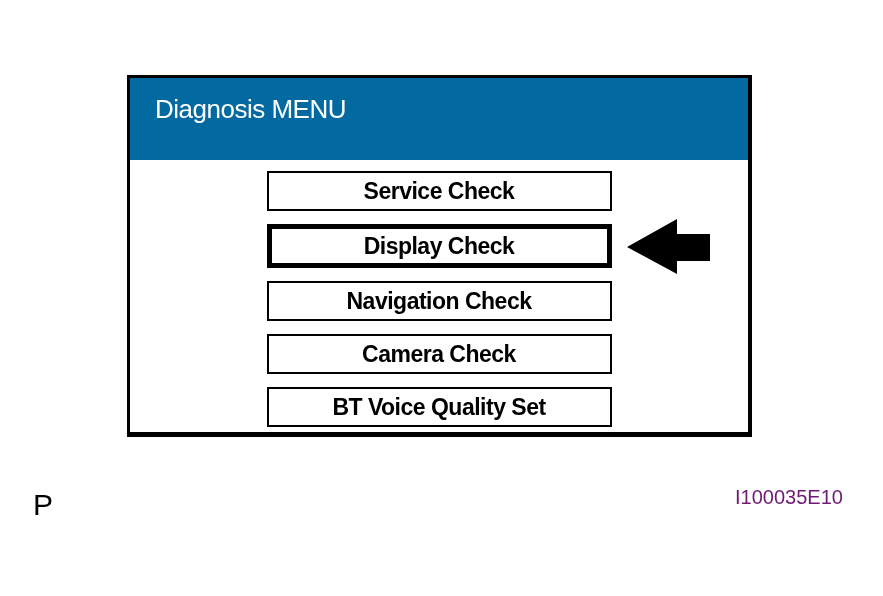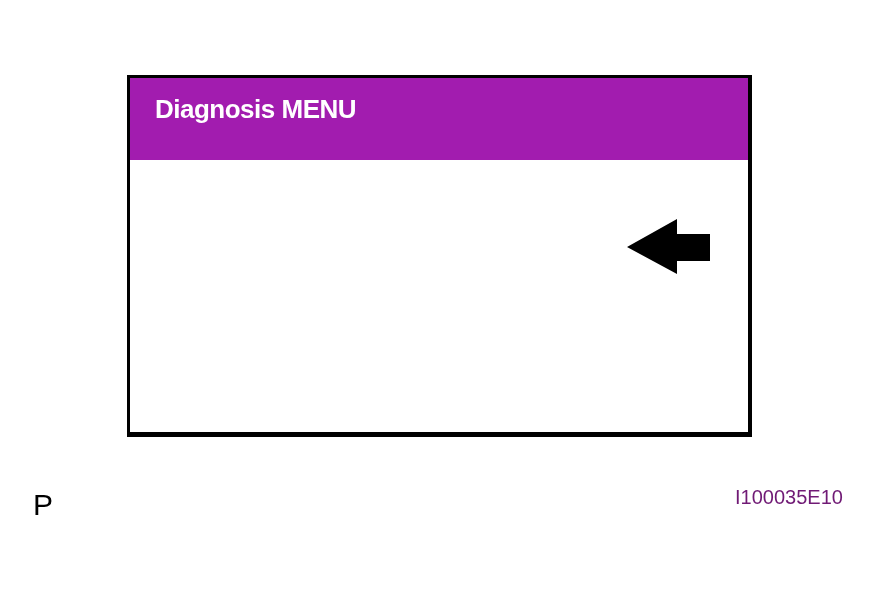--- a/index.html
+++ b/index.html
@@ -22,26 +22,26 @@
     width: 625px;
     height: 362px;
     box-sizing: border-box;
     border: 3px solid #000000;
     border-right-width: 4px;
     border-bottom-width: 5px;
     background: #ffffff;
   }
   .panel-header {
     height: 82px;
-    background: #a21caf;
+    background: #0369a1;
     color: #ffffff;
     box-sizing: border-box;
     padding: 16px 0 0 25px;
     font-size: 26px;
-    font-weight: bold;
+    font-weight: normal;
     letter-spacing: -0.5px;
   }
   .panel-body {
     display: flex;
     flex-direction: column;
     align-items: center;
     padding-top: 11px;
     gap: 13px;
   }
   .menu-btn {
@@ -87,20 +87,27 @@
 </style>
 </head>
 <body>
 
 <div class="canvas">
 
   <div class="panel">
     <div class="panel-header">
       <span>Diagnosis MENU</span>
     </div>
+    <div class="panel-body">
+      <div class="menu-btn">Service Check</div>
+      <div class="menu-btn selected">Display Check</div>
+      <div class="menu-btn">Navigation Check</div>
+      <div class="menu-btn">Camera Check</div>
+      <div class="menu-btn">BT Voice Quality Set</div>
+    </div>
   </div>
 
   <svg class="arrow" viewBox="0 0 83 55" xmlns="http://www.w3.org/2000/svg">
     <polygon points="0,28 50,0 50,15 83,15 83,42 50,42 50,55" fill="#000000"></polygon>
   </svg>
 
   <div class="page-label">P</div>
 
   <div class="figure-code">I100035E10</div>
 

